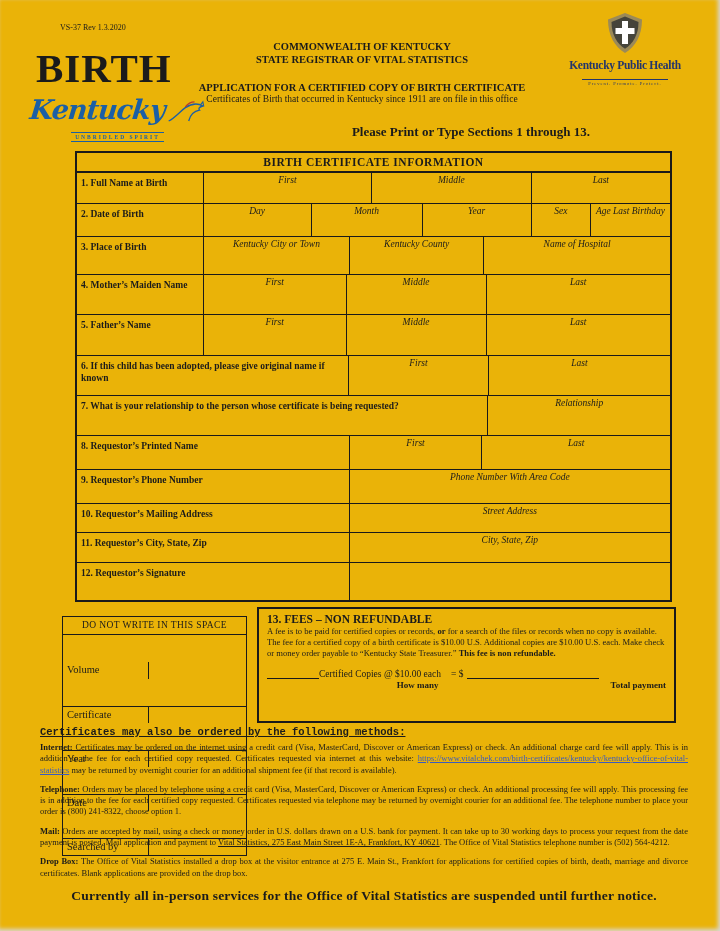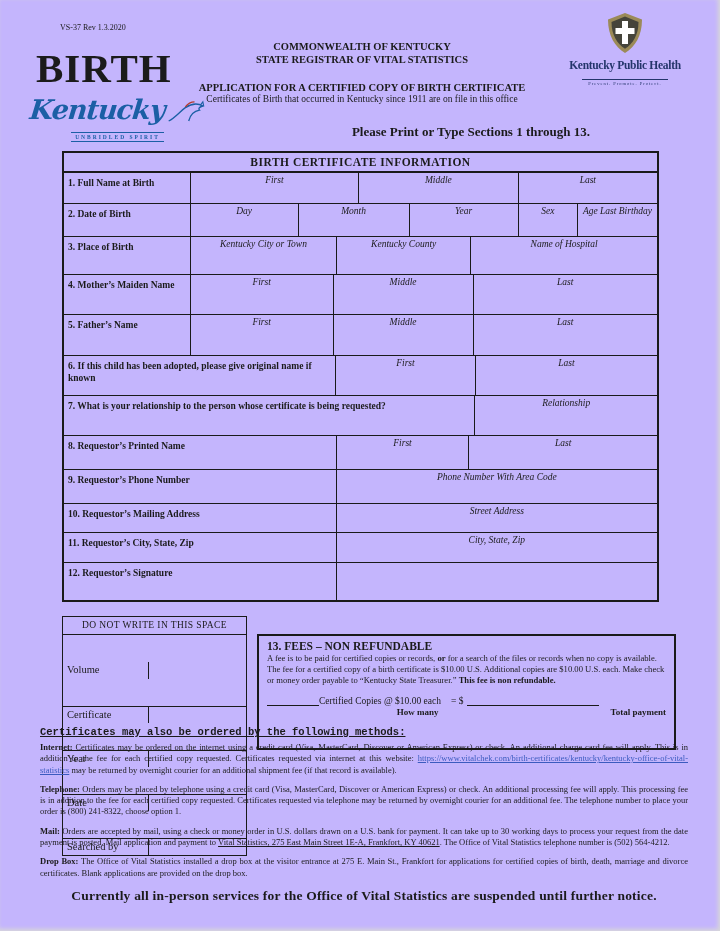--- a/index.html
+++ b/index.html
@@ -1,17 +1,17 @@
 <!DOCTYPE html>
 <html><head>
 <meta charset="utf-8">
 <style>
   html,body{margin:0;padding:0;background:#e9e9e9;}
   .page{
-    position:relative;width:720px;height:931px;background:#c4b5fd;
+    position:relative;width:720px;height:931px;background:#eab308;
     font-family:"Liberation Serif",serif;color:#1b1b1b;overflow:hidden;
     box-shadow:inset -2px -2px 4px #d8d8d8;
   }
   
   .form-number{position:absolute;left:60px;top:23px;font-size:8px;}
   .big-title{position:absolute;left:36px;top:44px;font-size:41px;font-weight:bold;letter-spacing:1px;}
   .ky-logo{position:absolute;left:30px;top:94px;width:175px;text-align:center;}
   .ky-script{font-family:"DejaVu Serif",serif;font-style:italic;font-weight:bold;
     font-size:27px;color:#1b5fa5;letter-spacing:-1px;transform:skewX(-6deg);display:inline-block;}
   .ky-row{display:flex;align-items:flex-end;justify-content:center;gap:2px;}
@@ -22,41 +22,41 @@
   .agency{font-weight:bold;font-size:10.5px;line-height:1.25;}
   .app-title{font-weight:bold;font-size:10.5px;margin-top:16px;}
   .app-sub{font-size:9.5px;margin-top:1px;}
   .instruction{position:absolute;left:190px;top:124px;width:400px;text-align:right;
     font-weight:bold;font-size:13px;}
   .kph-logo{position:absolute;left:560px;top:12px;width:130px;text-align:center;}
   .kph-name{font-size:11.5px;font-weight:bold;color:#24356b;letter-spacing:-0.3px;margin-top:1px;}
   .kph-tag{font-size:4.5px;color:#24356b;border-top:1px solid #24356b;display:inline-block;
     padding:1px 6px 0 6px;letter-spacing:1px;}
   
-  .bt{position:absolute;left:62px;top:151px;width:597px;border:2px solid #1a1a1a;box-sizing:border-box;}
+  .bt{position:absolute;left:75px;top:151px;width:597px;border:2px solid #1a1a1a;box-sizing:border-box;}
   .bt-head{height:18px;line-height:18px;text-align:center;font-weight:bold;font-size:11.5px;
     border-bottom:2px solid #1a1a1a;letter-spacing:0.5px;}
   .bt-row{display:flex;box-sizing:border-box;border-top:1px solid #1a1a1a;}
   .bt-row:first-child{border-top:none;}
   .bt-label{box-sizing:border-box;font-weight:bold;font-size:9.5px;line-height:1.25;
     padding:5px 3px 0 4px;}
   .bt-cell{box-sizing:border-box;border-left:1px solid #1a1a1a;flex-grow:0;flex-shrink:0;}
   .bt-cell.last{flex:1;}
   .bt-hint{display:block;text-align:center;font-style:italic;font-size:9.5px;padding-top:2px;}
   
   .office{position:absolute;left:62px;top:616px;width:185px;border:1.5px solid #1a1a1a;box-sizing:border-box;}
   .office-head{height:17px;line-height:17px;text-align:center;font-size:9.5px;letter-spacing:0.4px;
     border-bottom:1.5px solid #1a1a1a;}
   .office-row{display:flex;height:17px;border-top:1px solid #1a1a1a;box-sizing:border-box;margin-top:27px;}
   .office-row:first-of-type{border-top:none;}
   .office-label{width:47%;box-sizing:border-box;border-right:1px solid #1a1a1a;
     font-size:10.5px;line-height:16px;padding-left:4px;}
   .office-value{flex:1;}
   
-  .fees{position:absolute;left:257px;top:634px;width:419px;height:116px;border:2px solid #1a1a1a;
+  .fees{position:absolute;left:257px;top:607px;width:419px;height:116px;border:2px solid #1a1a1a;
     box-sizing:border-box;}
   .fees-title{font-weight:bold;font-size:11.5px;padding:4px 8px 1px 8px;}
   .fees-body{font-size:8.6px;line-height:1.3;padding:0 8px;text-align:left;}
   .fee-line{display:flex;align-items:flex-end;padding:0 8px;margin-top:8px;font-size:9.5px;}
   .blank{display:inline-block;border-bottom:1px solid #1a1a1a;height:10px;}
   .blank.b1{width:52px;}
   .blank.b2{width:132px;margin-left:4px;}
   .fee-eq{margin-left:10px;}
   .fee-labels{display:flex;padding:0 8px;font-weight:bold;font-size:9px;margin-top:1px;justify-content:flex-end;}
   .fee-total-label{margin-left:172px;}

